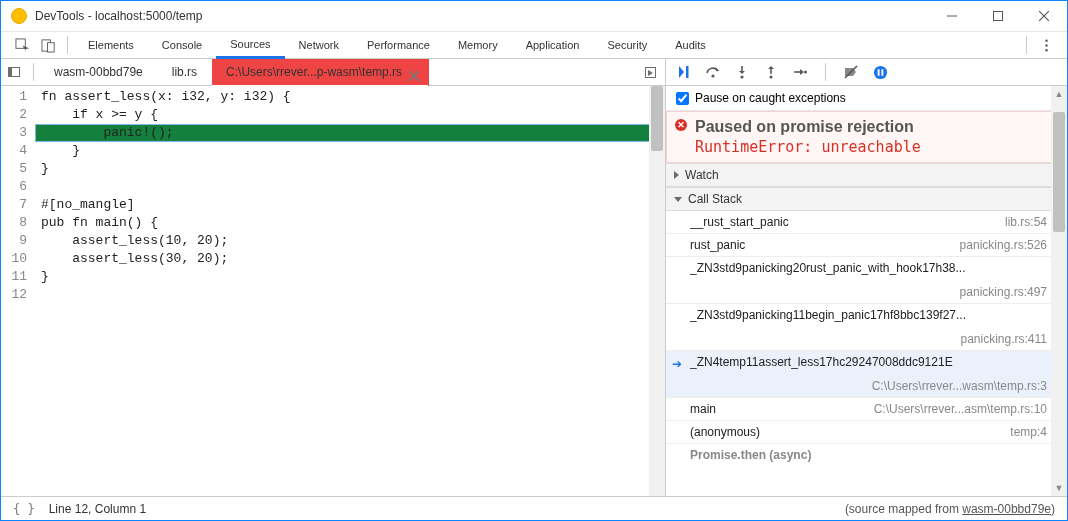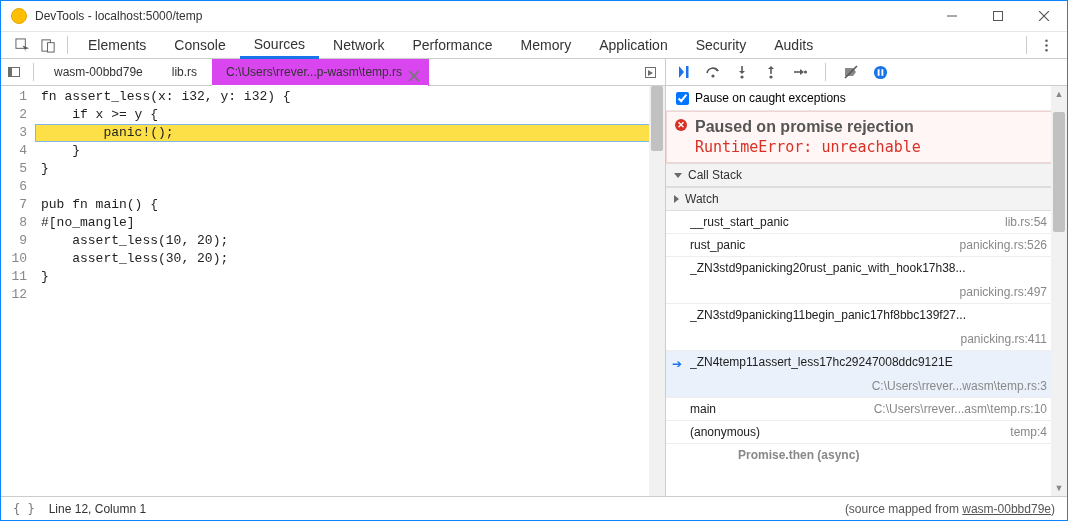--- a/index.html
+++ b/index.html
@@ -10,34 +10,34 @@
   .titlebar { height: 31px; display: flex; align-items: center; background: #fff; border-bottom: 1px solid #e6e6e6; }
   .titlebar .app-icon { width: 16px; height: 16px; border-radius: 50%; background: #ffbf00; border: 1px solid #e0a800; margin: 0 8px 0 10px; }
   .titlebar .title { flex: 1; color: #333; font-size: 12px; }
   .winbtn { width: 46px; height: 31px; display: flex; align-items: center; justify-content: center; color: #555; }
   .winbtn svg { width: 10px; height: 10px; }
 
   
   .maintabs { height: 27px; border-bottom: 1px solid #ccc; display: flex; align-items: center; padding: 0 8px; }
   .maintabs .tb-btn { width: 26px; height: 26px; display: flex; align-items: center; justify-content: center; color: #5a5a5a; }
   .maintabs .tb-btn svg { width: 15px; height: 15px; }
-  .maintabs .tab { padding: 0 14px; height: 27px; line-height: 27px; color: #333; font-size: 14px; cursor: default; }
+  .maintabs .tab { padding: 0 14px; height: 27px; line-height: 27px; color: #333; font-size: 11px; cursor: default; }
   .maintabs .tab.active { color: #333; border-bottom: 3px solid #1a73e8; padding-bottom: 0; line-height: 24px; }
   .maintabs .spacer { flex: 1; }
   .vsep { width: 1px; height: 18px; background: #ccc; margin: 0 6px; }
 
   
   .row2 { height: 27px; border-bottom: 1px solid #ccc; display: flex; }
   .row2-left { width: 665px; display: flex; align-items: center; border-right: 1px solid #ccc; }
   .row2-right { flex: 1; display: flex; align-items: center; padding-left: 8px; gap: 9px; }
   .sidepanel-toggle { width: 26px; height: 26px; display: flex; align-items: center; justify-content: center; color: #6e6e6e; }
   .sidepanel-toggle .box { width: 12px; height: 10px; border: 1px solid #6e6e6e; position: relative; }
   .sidepanel-toggle .box::before { content: ""; position: absolute; left: 0; top: 0; bottom: 0; width: 3px; background: #6e6e6e; }
   .filetab { padding: 0 14px; height: 27px; line-height: 27px; font-size: 12px; color: #333; position: relative; border-right: 1px solid transparent; }
-  .filetab.sel { background: #d946ef; text-align: center; }
+  .filetab.sel { background: #ef4444; text-align: center; }
   .filetab.sel::after { content: ""; position: absolute; left: 0; right: 0; bottom: -1px; height: 2px; background: #fff; }
   .filetab.hasclose { padding-right: 26px; }
   .filetab .close { position: absolute; right: 8px; top: 6px; width: 12px; height: 12px; color: #777; }
   .r2spacer { flex: 1; }
   .pager { width: 22px; height: 22px; display: flex; align-items: center; justify-content: center; color: #6e6e6e; margin-right: 4px; }
   .pager .sq { width: 11px; height: 11px; border: 1px solid #6e6e6e; position: relative; }
   .pager .sq::after { content: ""; position: absolute; left: 2px; top: 2px; border-left: 5px solid #6e6e6e; border-top: 3px solid transparent; border-bottom: 3px solid transparent; }
   .dbgbtn { width: 20px; height: 20px; display: flex; align-items: center; justify-content: center; color: #5a5a5a; }
   .dbgbtn svg { width: 16px; height: 16px; }
   .dbgbtn.blue { color: #1a73e8; }
@@ -46,21 +46,21 @@
   
   .body { flex: 1; display: flex; min-height: 0; }
 
   
   .editor-wrap { width: 665px; border-right: 1px solid #ccc; display: flex; flex-direction: column; min-height: 0; }
   .editor { flex: 1; display: flex; font-family: Consolas, "Courier New", monospace; font-size: 13px; line-height: 18px; position: relative; overflow: hidden; }
   .gutter { width: 34px; text-align: right; padding: 2px 8px 0 0; color: #888; background: #fff; user-select: none; }
   .gutter div { height: 18px; }
   .codecol { flex: 1; padding: 2px 0 0 6px; color: #222; position: relative; font-family: Liberation Mono, monospace; }
   .codeline { height: 18px; white-space: pre; }
-  .codeline.hl { background: #fde047; margin-left: -6px; padding-left: 6px; margin-right: -8px; }
+  .codeline.hl { background: #15803d; margin-left: -6px; padding-left: 6px; margin-right: -8px; }
   .codeline.hl.boxed { outline: 1px solid #7fb8e8; outline-offset: -1px; }
   .editor .vscroll { position: absolute; right: 0; top: 0; width: 16px; height: 100%; background: #f1f1f1; }
   .editor .vscroll .thumb { position: absolute; left: 2px; right: 2px; top: 0; height: 65px; background: #c1c1c1; border-radius: 2px; }
 
   
   .dbg { flex: 1; display: flex; flex-direction: column; min-height: 0; position: relative; }
   .dbg-scroll { flex: 1; overflow: hidden; position: relative; }
   .dbg .vscroll { position: absolute; right: 0; top: 0; width: 16px; height: 100%; background: #f1f1f1; }
   .dbg .vscroll .thumb { position: absolute; left: 2px; right: 2px; top: 26px; height: 120px; background: #c1c1c1; border-radius: 2px; }
   .dbg .vscroll .arrow { position: absolute; left: 0; right: 0; height: 16px; display: flex; align-items: center; justify-content: center; color: #888; font-size: 9px; }
@@ -74,21 +74,21 @@
   .section-hdr .tri { display: inline-block; width: 0; height: 0; margin-right: 6px; }
   .tri.right { border-left: 5px solid #6b6b6b; border-top: 4px solid transparent; border-bottom: 4px solid transparent; }
   .tri.down { border-top: 5px solid #6b6b6b; border-left: 4px solid transparent; border-right: 4px solid transparent; }
   .frame { padding: 4px 20px 4px 24px; border-bottom: 1px solid #eee; font-size: 12px; position: relative; display: flex; justify-content: space-between; align-items: flex-start; gap: 8px; }
   .frame .fn { color: #222; overflow: hidden; text-overflow: ellipsis; white-space: nowrap; }
   .frame .loc { color: #888; white-space: nowrap; }
   .frame.stacked { flex-direction: column; align-items: stretch; }
   .frame.stacked .loc { text-align: right; margin-top: 2px; }
   .frame .cur { position: absolute; left: 6px; top: 6px; color: #1a73e8; }
   .frame.sel { background: #ebf1fb; }
-  .async-lbl { padding: 4px 10px 4px 24px; color: #888; font-size: 12px; font-weight: 600; margin-left: 48px; }
+  .async-lbl { padding: 4px 10px 4px 24px; color: #888; font-size: 12px; font-weight: 600; }
 
   
   .statusbar { height: 24px; border-top: 1px solid #ccc; display: flex; align-items: center; padding: 0 12px; font-size: 12px; color: #333; }
   .statusbar .braces { font-family: Consolas, monospace; color: #777; margin-right: 14px; }
   .statusbar .spacer { flex: 1; }
   .statusbar .mapped { color: #555; }
   .statusbar .mapped .u { text-decoration: underline; }
 </style>
 </head>
 <body>
@@ -238,22 +238,22 @@
           <div>11</div>
           <div>12</div>
         </div>
         <div class="codecol">
           <div class="codeline">fn assert_less(x: i32, y: i32) {</div>
           <div class="codeline">    if x &gt;= y {</div>
           <div class="codeline hl boxed">        panic!();</div>
           <div class="codeline">    }</div>
           <div class="codeline">}</div>
           <div class="codeline"></div>
+          <div class="codeline">#[no_mangle]</div>
           <div class="codeline">pub fn main() {</div>
-          <div class="codeline">#[no_mangle]</div>
           <div class="codeline">    assert_less(10, 20);</div>
           <div class="codeline">    assert_less(30, 20);</div>
           <div class="codeline">}</div>
           <div class="codeline"></div>
         </div>
         <div class="vscroll">
             <div class="thumb"></div>
           </div>
       </div>
     </div>
@@ -263,26 +263,26 @@
         <div class="dbg-row">
           <input type="checkbox" checked="" style="">
           <span>Pause on caught exceptions</span>
         </div>
         <div class="pausebox">
           <div class="err">✕</div>
           <div class="t1">Paused on promise rejection</div>
           <div class="t2">RuntimeError: unreachable</div>
         </div>
         <div class="section-hdr">
+          <span class="tri right"></span>
+          <span>Watch</span>
+        </div>
+        <div class="section-hdr">
           <span class="tri down"></span>
           <span>Call Stack</span>
-        </div>
-        <div class="section-hdr">
-          <span class="tri right"></span>
-          <span>Watch</span>
         </div>
 
         <div class="frame">
           <span class="fn">__rust_start_panic</span>
           <span class="loc">lib.rs:54</span>
         </div>
         <div class="frame">
           <span class="fn">rust_panic</span>
           <span class="loc">panicking.rs:526</span>
         </div>

